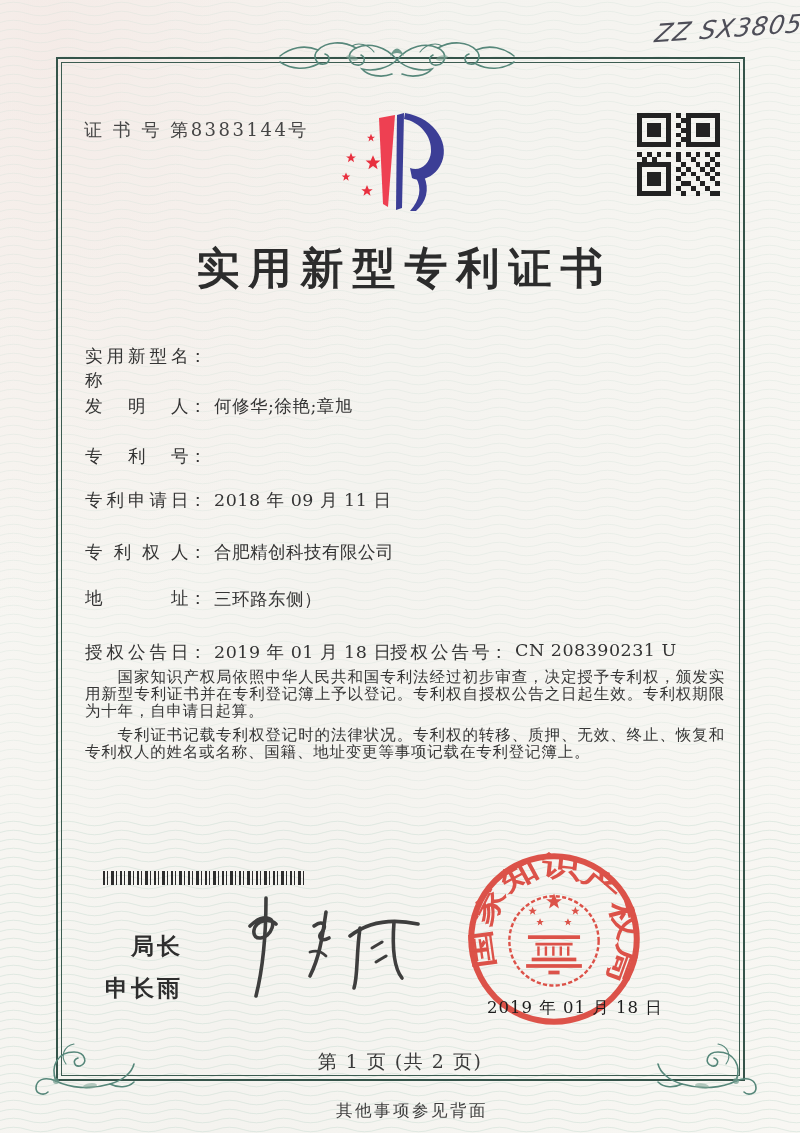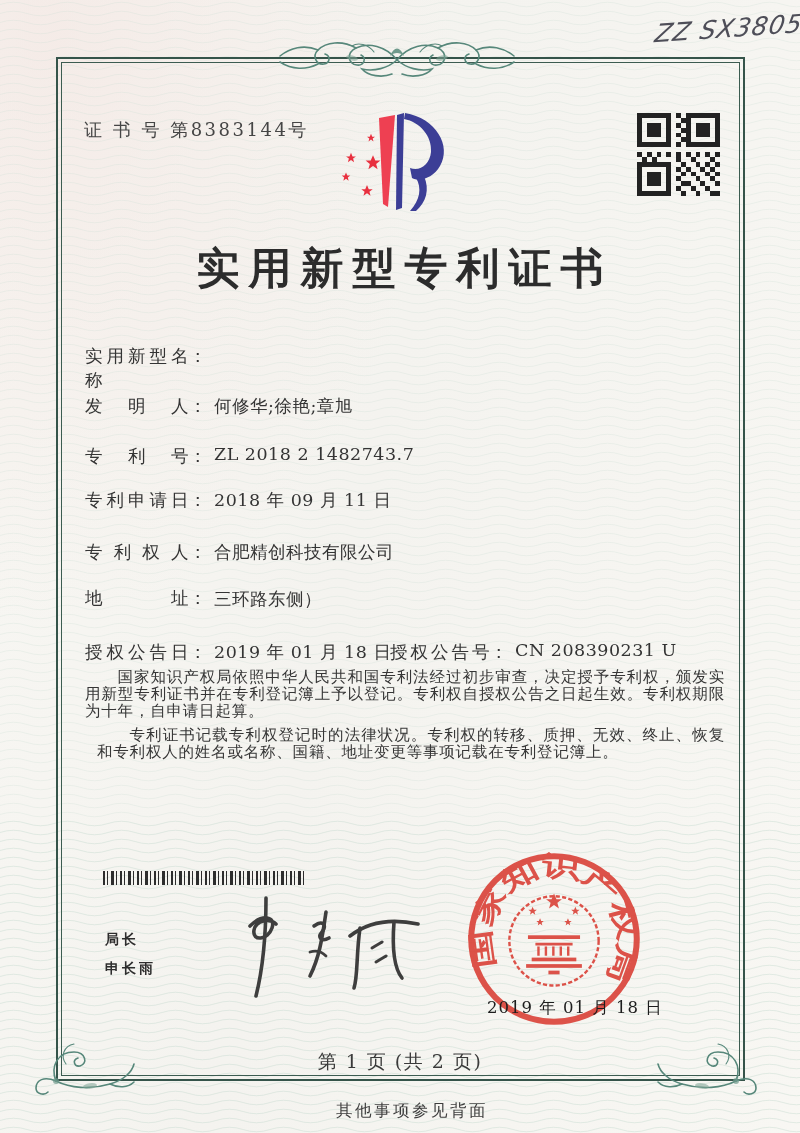--- a/index.html
+++ b/index.html
@@ -39,31 +39,31 @@
   .frow { position:absolute; left:85px; display:flex; align-items:flex-start; font-size:17.5px; color:#343434; z-index:2; letter-spacing:.5px; }
   .flab { display:inline-block; width:104px; text-align:justify; text-align-last:justify; flex:none; }
   .fcolon { flex:none; margin-right:7px; }
   .fval { white-space:nowrap; }
   .fval2 { line-height:27px; white-space:nowrap; }
   .grant { position:absolute; left:305px; top:0; display:flex; }
   .grant .flab { width:100px; }
   
   #body-text { left:85px; top:669px; width:640px; z-index:2; font-size:15.5px; line-height:17px; letter-spacing:.8px; color:#363636; text-align:justify; }
   #body-text p { text-indent:2.1em; }
-  #body-text p + p { margin-top:7px;margin-left:12px; }
+  #body-text p + p { margin-top:7px; }
   
   #barcode {
     left:103px; top:871px; width:201px; height:14px; z-index:2;
     background:repeating-linear-gradient(90deg,
       #2d2d2d 0 2px, transparent 2px 4px,
       #2d2d2d 4px 5px, transparent 5px 8px,
       #2d2d2d 8px 11px, transparent 11px 13px,
       #2d2d2d 13px 14px, transparent 14px 17px);
   }
-  #director { left:105px; top:931px; z-index:2; font-weight:700; font-size:14px; color:#2e2e2e; letter-spacing:3px; }
+  #director { left:105px; top:931px; z-index:2; font-weight:700; font-size:23px; color:#2e2e2e; letter-spacing:3px;text-align:right; }
   #director div { margin-bottom:11px; }
   #sign { left:222px; top:892px; z-index:3; }
   #seal { left:461px; top:846px; z-index:2; }
   #seal-date { left:487px; top:997px; width:160px; z-index:3; font-size:16.5px; font-weight:500; color:#1d1d1d; letter-spacing:1px; white-space:nowrap; }
   #page-ind { left:0; top:1049px; width:800px; text-align:center; font-size:19px; letter-spacing:1.5px; color:#3a3a3a; z-index:2; }
   #back-note { left:12px; top:1100px; width:800px; text-align:center; font-size:16.5px; letter-spacing:2.5px; color:#3d3d3d; z-index:2; }
   .orn { z-index:2; }
   #orn-br { transform:scaleX(-1); }
 </style>
 </head>
@@ -174,21 +174,20 @@
       <span class="fcolon">：</span>
   </div>
   <div class="frow" style="top:394px">
     <span class="flab">发明人</span>
       <span class="fcolon">：</span>
     <span class="fval">何修华;徐艳;章旭</span>
   </div>
   <div class="frow" style="top:444px">
     <span class="flab">专利号</span>
       <span class="fcolon">：</span>
-    <span class="fval">ZL 2018 2 1482743.7</span>
   </div>
   <div class="frow" style="top:488px">
     <span class="flab">专利申请日</span>
       <span class="fcolon">：</span>
     <span class="fval">2018 年 09 月 11 日</span>
   </div>
   <div class="frow" style="top:540px">
     <span class="flab">专利权人</span>
       <span class="fcolon">：</span>
     <span class="fval">合肥精创科技有限公司</span>

